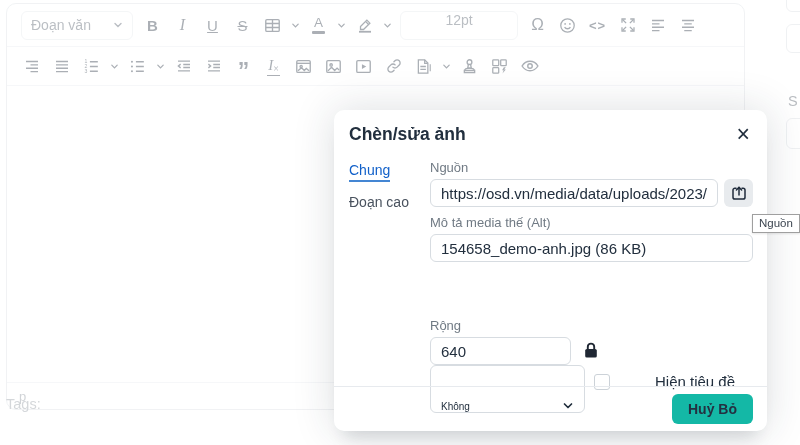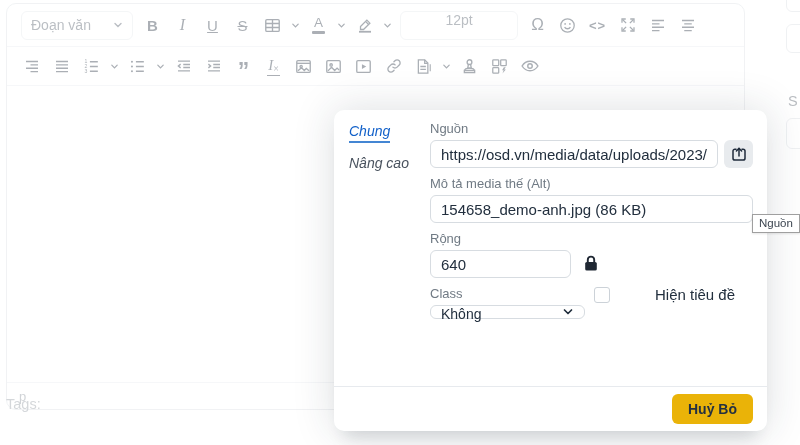--- a/index.html
+++ b/index.html
@@ -45,46 +45,46 @@
 
   
   .backdrop{position:absolute;inset:0;background:rgba(255,255,255,0.62);}
   .dialog{position:absolute;left:334px;top:110px;width:433px;height:321px;background:#fff;border-radius:10px;
           box-shadow:0 16px 16px -10px rgba(34,47,62,.15),0 0 40px 1px rgba(34,47,62,.15);box-sizing:border-box;}
   .dlg-header{display:flex;justify-content:space-between;align-items:flex-start;padding:14px 14px 4px 15px;}
   .dlg-title{font-size:17.5px;font-weight:600;color:#222f3e;}
   .dlg-close{font-size:23px;line-height:20px;color:#222f3e;background:none;border:none;padding:0 3px;font-family:inherit;}
   .dlg-body{display:flex;padding:10px 14px 0 15px;}
   .dlg-nav{width:81px;display:flex;flex-direction:column;gap:12px;padding-top:3px;flex:none;}
-  .tab{font-size:14px;color:#49525e;width:max-content;background:none;border:none;padding:0;font-family:inherit;text-align:left;font-style:italic;}
+  .tab{font-size:14px;color:#49525e;width:max-content;background:none;border:none;padding:0;font-family:inherit;text-align:left;}
   .tab.active{color:#1160c9;border-bottom:2px solid #4486d3;padding-bottom:2px;}
   .dlg-form{flex:1;min-width:0;}
   .f-label{font-size:13px;color:#707a84;margin:8px 0 4px;}
   .f-label.first{margin-top:1px;}
   .f-input{width:100%;height:28px;box-sizing:border-box;border:1px solid #d7dce1;border-radius:6px;
            padding:0 10px;font-size:15px;color:#222f3e;font-family:inherit;background:#fff;outline:none;}
   .src-row{display:flex;gap:6px;}
   .src-btn{width:29px;height:28px;background:#e8ebee;border:none;border-radius:6px;display:flex;
            align-items:center;justify-content:center;flex:none;padding:0;}
   .size-row{display:flex;align-items:flex-end;}
-  .size-col{width:141px;}
+  .size-col{width:141px;margin-top:48px;}
   .size-col + .size-col{margin-left:6px;}
   .lock-wrap{margin:0 0 6px 13px;background:none;border:none;padding:0;}
   .cc-row{display:flex;}
   .class-col{width:155px;}
   .cap-col{margin-left:9px;}
-  .sel{height:14px;box-sizing:border-box;border:1px solid #d7dce1;border-radius:6px;display:flex;
-       align-items:flex-start;justify-content:space-between;padding:0 10px;font-size:14px;color:#222f3e;background:#fff;}
+  .sel{height:48px;box-sizing:border-box;border:1px solid #d7dce1;border-radius:6px;display:flex;
+       align-items:flex-end;justify-content:space-between;padding:0 10px;font-size:10px;color:#222f3e;background:#fff;}
   .chk-row{display:flex;align-items:center;gap:9px;margin-top:8px;}
   .chk{width:16px;height:16px;border:1px solid #ccd2d8;border-radius:3px;appearance:none;-webkit-appearance:none;background:#fff;margin:0;}
   .chk-label{font-size:15px;color:#222f3e;margin-left:36px;}
   .dlg-footer{position:absolute;left:0;right:0;bottom:0;height:45px;border-top:1px solid #e7eaee;display:flex;
               align-items:center;justify-content:flex-end;gap:8px;padding:0 14px;box-sizing:border-box;}
   .btn{height:30px;padding:0 16px;border-radius:6px;font-size:14px;font-weight:700;border:none;font-family:inherit;}
-  .btn-cancel{background:#eab308;color:#243041;}
+  .btn-cancel{background:#14b8a6;color:#243041;}
   .btn-save{background:#006ce7;color:#fff;}
 
   .tooltip{position:absolute;left:752px;top:214px;background:#fff;border:1px solid #9f9f9f;
            padding:2px 6px 3px;font-size:11.5px;color:#3c4550;box-shadow:0 1px 2px rgba(0,0,0,.1);}
 </style>
 </head>
 <body>
 
 <div id="app">
 
@@ -310,24 +310,28 @@
   <div class="side-box sb1"></div>
   <div class="side-box sb2"></div>
   <span class="side-label">S</span>
   <div class="side-box sb3"></div>
 
   <div class="tags">Tags:</div>
 
   <div class="backdrop"></div>
 
   <div class="dialog">
+    <div class="dlg-header">
+      <span class="dlg-title">Chèn/sửa ảnh</span>
+      <button class="dlg-close">×</button>
+    </div>
     <div class="dlg-body">
       <div class="dlg-nav">
         <button class="tab active">Chung</button>
-        <button class="tab">Nâng cao</button>
+        <button class="tab">Đoạn cao</button>
       </div>
       <div class="dlg-form">
         <div class="f-label first">Nguồn</div>
         <div class="src-row">
           <input class="f-input" type="text" value="https://osd.vn/media/data/uploads/2023/01" style="">
           <button class="src-btn">
             <svg class="ic" width="18" height="18" viewBox="0 0 24 24" fill="none" stroke="#202c3c" stroke-width="2" stroke-linecap="round" stroke-linejoin="round">
                 <path d="M8 5.5H6.5A2.5 2.5 0 004 8v9.5A2.5 2.5 0 006.5 20h11a2.5 2.5 0 002.5-2.5V8a2.5 2.5 0 00-2.5-2.5H16"></path>
                 <path d="M12 14.5V4.5"></path>
                 <path d="M8.5 8L12 4.5 15.5 8"></path>
@@ -343,21 +347,20 @@
           </div>
           <button class="lock-wrap">
             <svg class="ic" width="14" height="17" viewBox="0 0 14 17">
                 <path d="M3.8 7V4.8a3.2 3.2 0 016.4 0V7" fill="none" stroke="#1f2733" stroke-width="1.9"></path>
                 <rect x="1.2" y="7" width="11.6" height="8.6" rx="1.6" fill="#1f2733"></rect>
               </svg>
           </button>
         </div>
         <div class="cc-row">
           <div class="class-col">
-            <div class="f-label">Class</div>
             <div class="sel">
               <span>Không</span>
               <svg class="ic" width="12" height="12" viewBox="0 0 12 12">
                   <path d="M2.5 4l3.5 3.5L9.5 4" stroke="#222f3e" stroke-width="1.7" fill="none" stroke-linecap="round" stroke-linejoin="round"></path>
                 </svg>
             </div>
           </div>
           <div class="cap-col">
             <div class="chk-row">
               <input type="checkbox" class="chk" style="">

